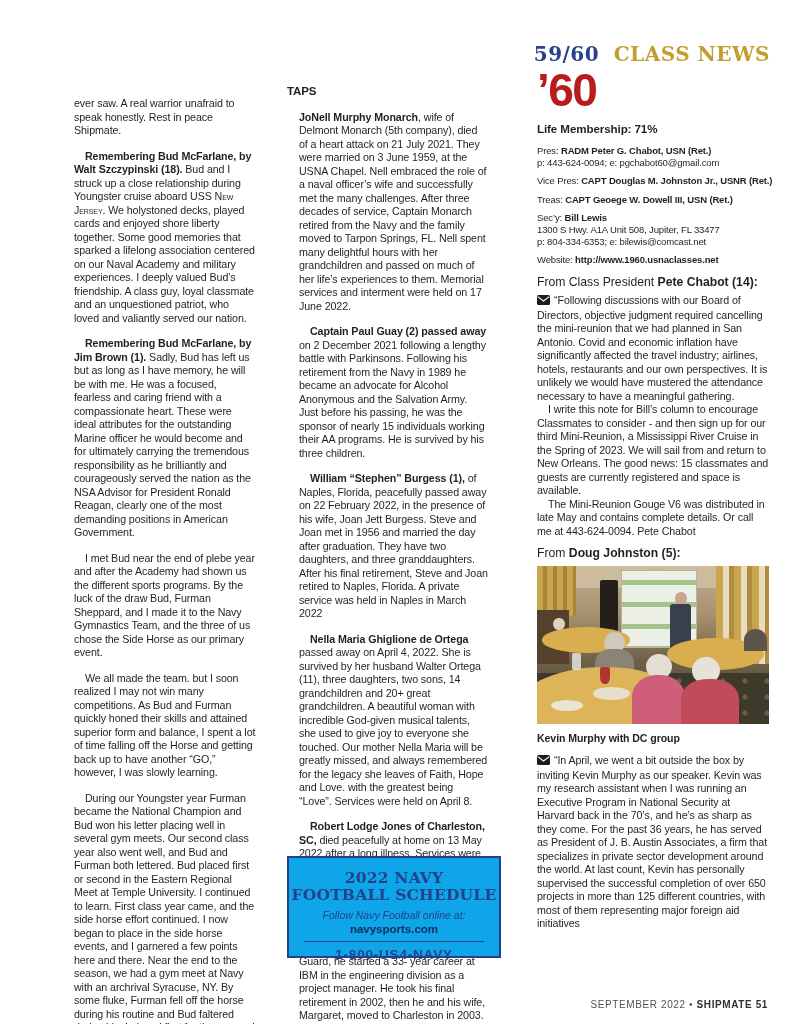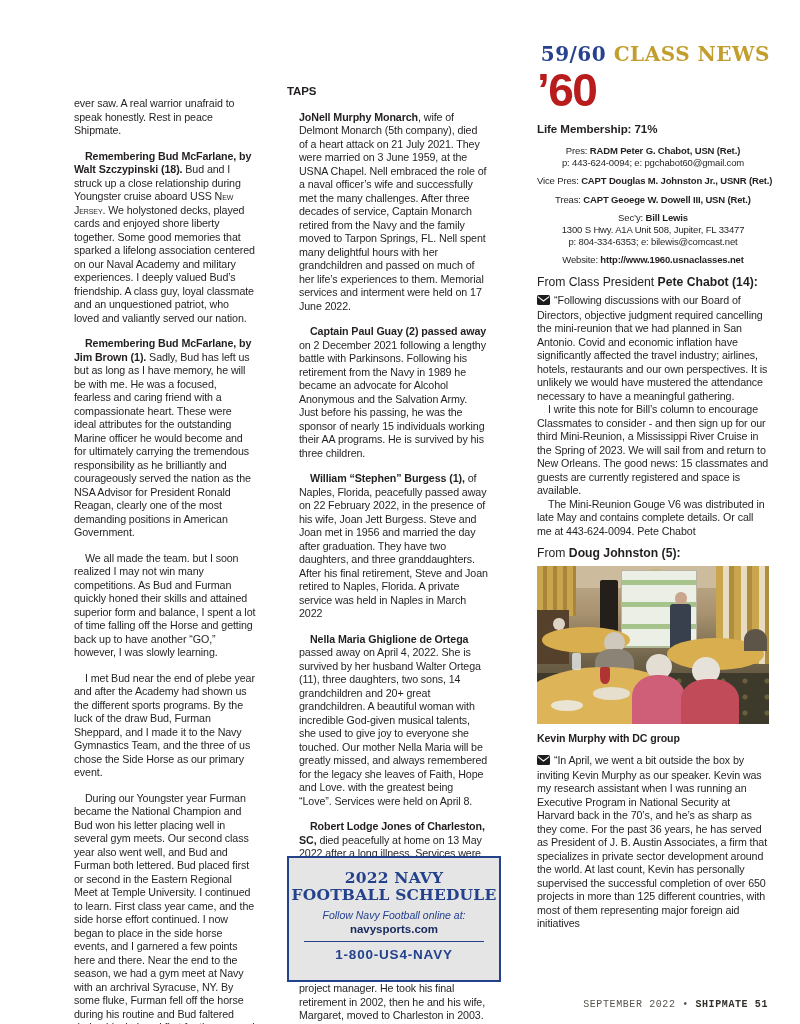--- a/index.html
+++ b/index.html
@@ -2,59 +2,59 @@
 <html><head>
 <meta charset="utf-8">
 <style>
   html,body{margin:0;padding:0;background:#e8e8e8;}
   .page{position:relative;width:800px;height:1024px;background:#ffffff;overflow:hidden;
         font-family:"Liberation Sans",sans-serif;color:#231f20;}
   
   .kicker{position:absolute;top:42px;right:30px;font-family:"DejaVu Serif",serif;
           font-weight:bold;font-size:20px;letter-spacing:.5px;white-space:nowrap;}
   .kicker .num{color:#27418e;}
-  .kicker .ttl{color:#c29e2f;}
+  .kicker .ttl{color:#c29e2f;margin-left:7px;}
   
   .col{position:absolute;font-size:10.7px;line-height:13.5px;letter-spacing:-.1px;text-align:left;}
   .col-left{left:62px;top:85px;width:206px;}
   .col-mid{left:287px;top:85px;width:213px;}
   .col-right{left:537px;top:68px;width:232px;}
   p{margin:12px;}
   p.ind{text-indent:11px;}
   .lead{font-weight:bold;}
   .sc{font-variant:small-caps;}
   .taps-head{font-weight:bold;font-size:11.5px;margin-bottom:1px;}
   
   .classyear{font-size:46px;font-weight:bold;color:#b91c1c;letter-spacing:-1.5px;line-height:44px;
              font-family:"Liberation Sans",sans-serif;}
   .membership{font-weight:bold;font-size:11.6px;line-height:15px;margin-top:9px;}
   .officers{font-size:9.5px;line-height:12.2px;letter-spacing:-.15px;margin-top:9px;}
-  .off{margin-bottom:6px;text-align:center;}
+  .off{margin-bottom:6px;}
   .off .name{font-weight:bold;}
   .off .l1{white-space:nowrap;}
   .fromline{font-size:12.2px;margin-top:9px;margin-bottom:5px;letter-spacing:0;}
   .fromline .name{font-weight:bold;}
   .quote p{margin:0;}
   .env{display:inline-block;vertical-align:-1px;margin-right:4px;}
   
   .photo{position:relative;width:232px;height:158px;margin-top:4px;overflow:hidden;
          background:linear-gradient(180deg,#c3af92 0%,#a8926f 30%,#6e6149 60%,#453f2e 100%);}
   .ph{position:absolute;}
   .caption{font-weight:bold;font-size:10.6px;margin-top:8px;}
   
-  .fbox{position:absolute;left:287px;top:856px;width:214px;height:126px;background:#e5e5e5;
+  .fbox{position:absolute;left:287px;top:856px;width:214px;height:102px;background:#0ea5e9;
         border:2px solid #24418c;box-sizing:border-box;text-align:center;color:#24418c;}
   .fbox .t{font-family:"DejaVu Serif",serif;font-weight:bold;font-size:15.5px;line-height:17px;
            letter-spacing:.2px;margin-top:11px;}
   .fbox .sub{font-style:italic;font-size:10.5px;margin-top:6px;color:#24418c;}
   .fbox .site{font-weight:bold;font-size:11.5px;color:#172a5e;margin-top:2px;}
   .fbox .rule{border-top:1.5px solid #24418c;width:86%;margin:6px auto 5px auto;}
   .fbox .phone{font-weight:bold;font-size:13.5px;letter-spacing:.8px;}
   
-  .footer{position:absolute;top:999px;right:32px;font-family:Liberation Mono, monospace;font-size:10px;
+  .footer{position:absolute;top:999px;right:32px;font-family:Liberation Sans, sans-serif;font-size:10px;
           color:#56524c;letter-spacing:.6px;white-space:nowrap;}
   .footer b{color:#33302c;}
 </style>
 </head>
 <body>
 
 <div class="page">
 
   <div class="kicker">
     <span class="num">59/60</span>
@@ -62,22 +62,22 @@
   </div>
 
   <div class="col col-left">
     <p><span>ever saw. A real warrior unafraid to speak honestly. Rest in peace Shipmate.</span></p>
     <p class="ind">
       <span class="lead">Remembering Bud McFarlane, by Walt Szczypinski (18).</span><span> Bud and I struck up a close relationship during Youngster cruise aboard USS </span><span class="sc">New Jersey</span><span>. We holystoned decks, played cards and enjoyed shore liberty together. Some good memories that sparked a lifelong association centered on our Naval Academy and military experiences. I deeply valued Bud’s friendship. A class guy, loyal classmate and an unquestioned patriot, who loved and valiantly served our nation.</span>
     </p>
     <p class="ind">
       <span class="lead">Remembering Bud McFarlane, by Jim Brown (1).</span><span> Sadly, Bud has left us but as long as I have memory, he will be with me. He was a focused, fearless and caring friend with a compassionate heart. These were ideal attributes for the outstanding Marine officer he would become and for ultimately carrying the tremendous responsibility as he brilliantly and courageously served the nation as the NSA Advisor for President Ronald Reagan, clearly one of the most demanding positions in American Government.</span>
     </p>
+    <p class="ind"><span>I met Bud near the end of plebe year and after the Academy had shown us the different sports programs. By the luck of the draw Bud, Furman Sheppard, and I made it to the Navy Gymnastics Team, and the three of us chose the Side Horse as our primary event.</span></p>
     <p class="ind"><span>We all made the team. but I soon realized I may not win many competitions. As Bud and Furman quickly honed their skills and attained superior form and balance, I spent a lot of time falling off the Horse and getting back up to have another “GO,” however, I was slowly learning.</span></p>
-    <p class="ind"><span>I met Bud near the end of plebe year and after the Academy had shown us the different sports programs. By the luck of the draw Bud, Furman Sheppard, and I made it to the Navy Gymnastics Team, and the three of us chose the Side Horse as our primary event.</span></p>
     <p class="ind"><span>During our Youngster year Furman became the National Champion and Bud won his letter placing well in several gym meets. Our second class year also went well, and Bud and Furman both lettered. Bud placed first or second in the Eastern Regional Meet at Temple University. I continued to learn. First class year came, and the side horse effort continued. I now began to place in the side horse events, and I garnered a few points here and there. Near the end to the season, we had a gym meet at Navy with an archrival Syracuse, NY. By some fluke, Furman fell off the horse during his routine and Bud faltered during his. I placed first for the one and only meet of my gym career. Bud was very happy for me and as excited as I was. Furman was very complimentary as well. The Coach told me that by my place in the Syracuse meet I had enough points to receive the coveted NAVY ‘N’ LETTER. I owe a great deal to Furman and Bud for their continued support.</span></p>
     <p class="ind"><span>Upon graduation from USNA in 1959, Bud and I took the Marine option and continued to serve our country for 20 years as US Marine officers. Commander Furman Sheppard continued to serve our country in the Navy until his Retirement.”</span></p>
   </div>
 
   <div class="col col-mid">
     <div class="taps-head">TAPS</div>
     <p>
       <span class="lead">JoNell Murphy Monarch</span><span>, wife of Delmont Monarch (5th company), died of a heart attack on 21 July 2021. They were married on 3 June 1959, at the USNA Chapel. Nell embraced the role of a naval officer’s wife and successfully met the many challenges. After three decades of service, Captain Monarch retired from the Navy and the family moved to Tarpon Springs, FL. Nell spent many delightful hours with her grandchildren and passed on much of her life’s experiences to them. Memorial services and interment were held on 17 June 2022.</span>
     </p>
     <p class="ind">

